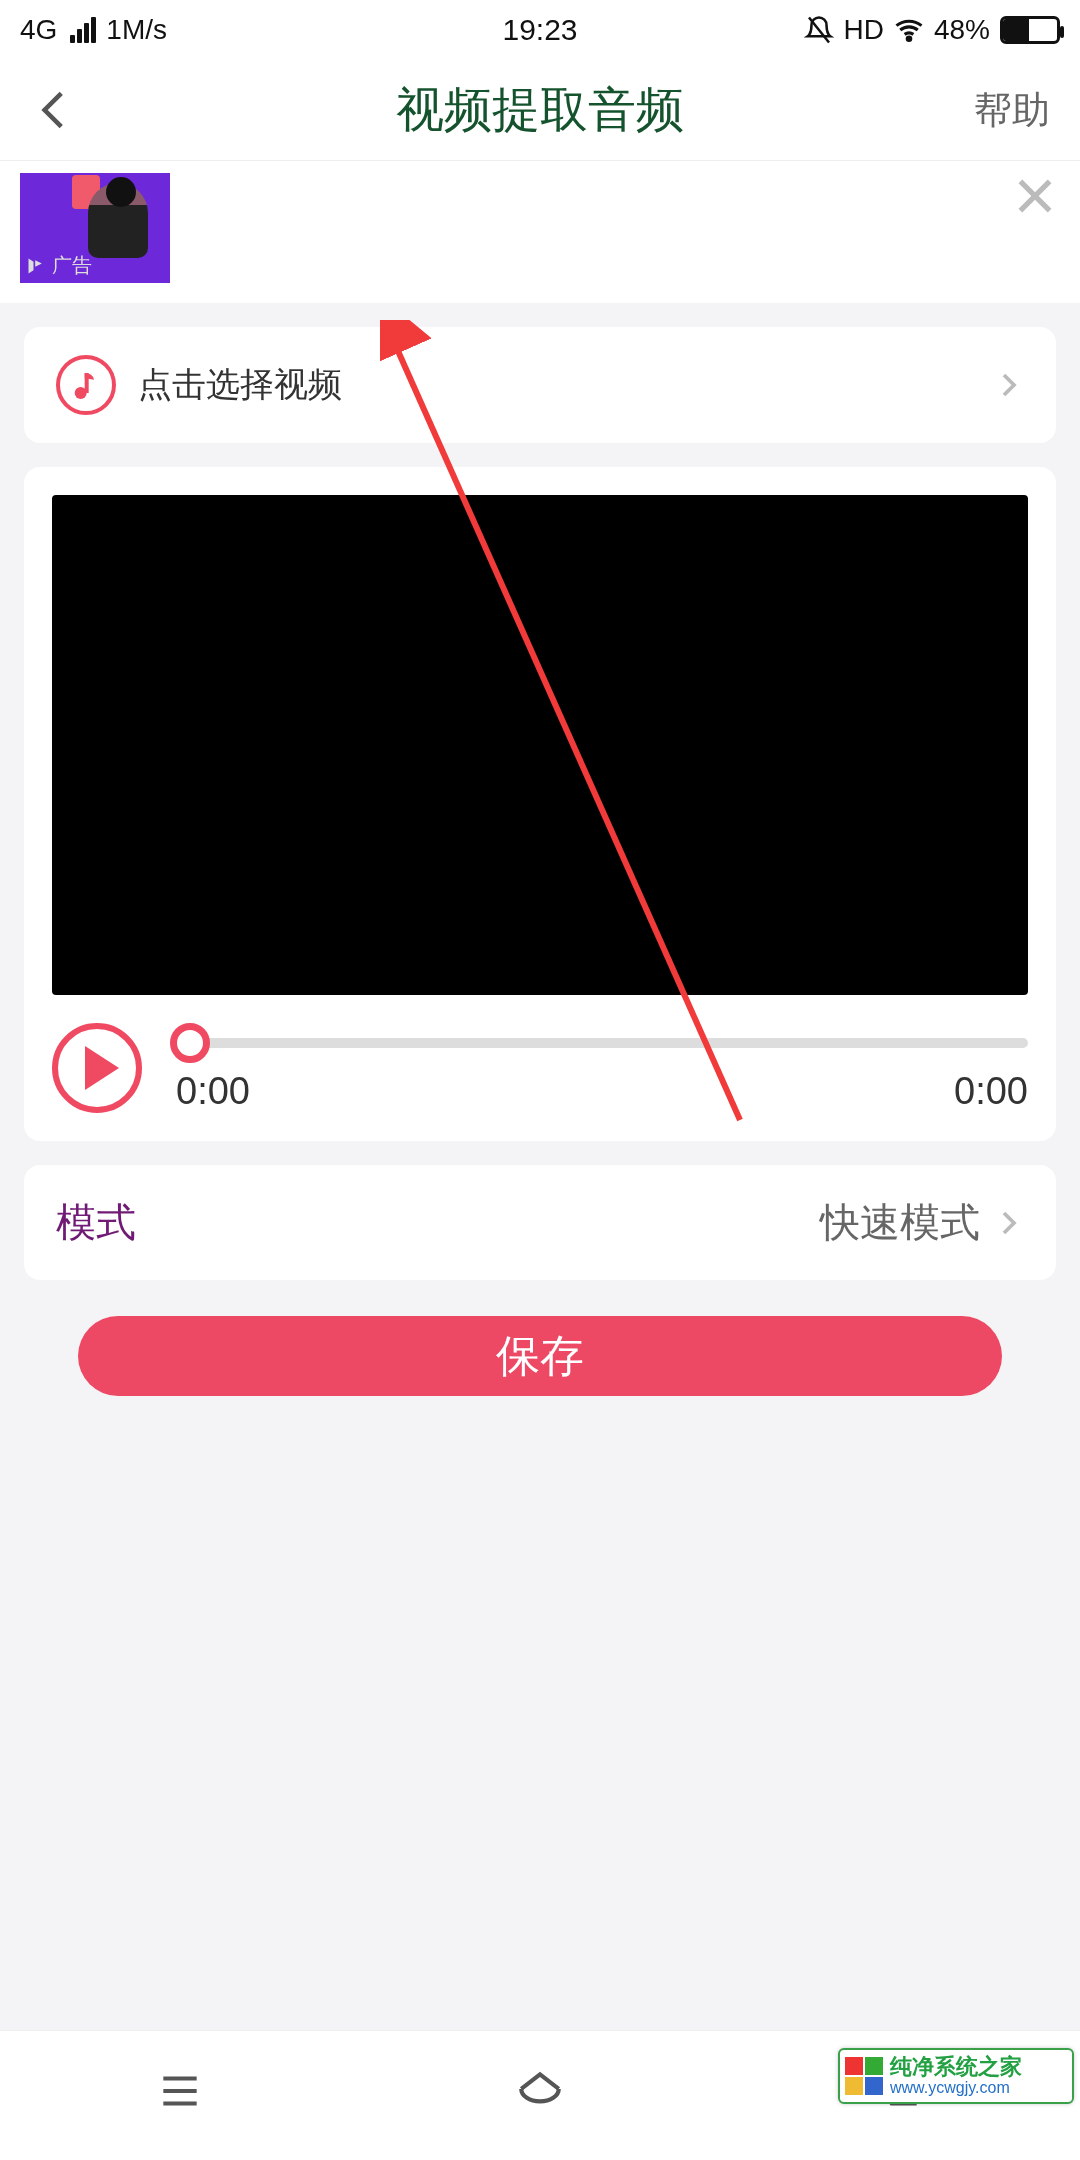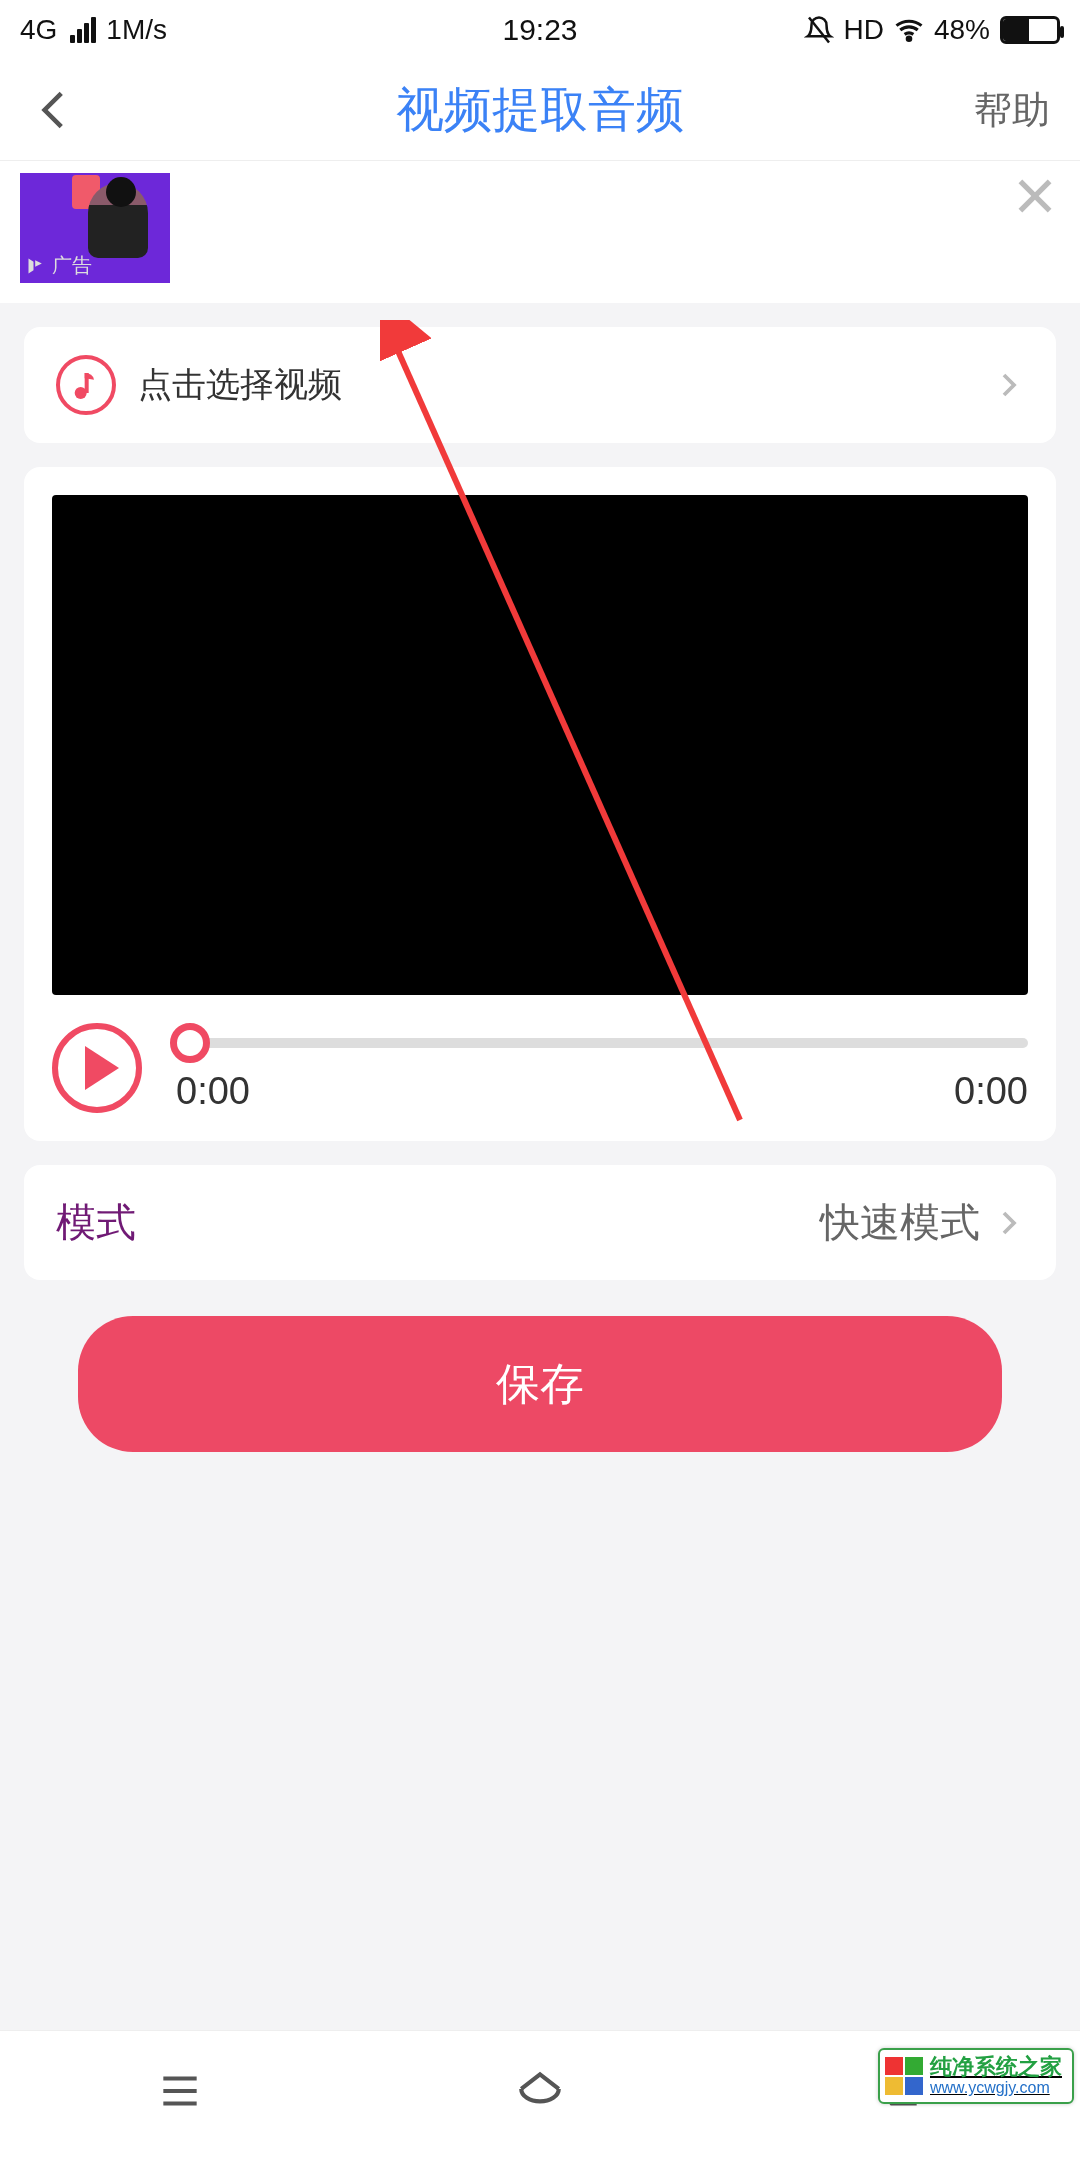--- a/index.html
+++ b/index.html
@@ -37,21 +37,21 @@
       position: relative; display:flex; align-items:center;
     }
     .battery::after { content:""; position:absolute; right:-7px; top:7px; width:4px; height:12px; background:#111; border-radius:2px;}
     .battery-fill { height: 100%; background:#111; border-radius:3px 0 0 3px;}
     
     .top-nav {
       height: 100px; background:#fff; display:flex; align-items:center; justify-content:space-between;
       padding: 0 30px;
     }
     .back-icon { width:50px; height:50px; }
-    .top-title { font-size: 48px; color:#3b82f6; font-weight:400; position:absolute; left:50%; transform:translateX(-50%);}
+    .top-title { font-size: 48px; color:#14532d; font-weight:400; position:absolute; left:50%; transform:translateX(-50%);}
     .help { font-size: 38px; color:#666; }
     
     .ad-banner {
       background:#fff; display:flex; align-items:center; padding:12px 20px 20px 20px; position:relative;
       border-top:1px solid #eee;
     }
     .ad-thumb {
       width:150px; height:110px; background:#6d28d9; position:relative; overflow:hidden;
       display:flex; align-items:flex-end;
     }
@@ -96,41 +96,40 @@
     .time-row{display:flex;justify-content:space-between;margin-top:22px;font-size:38px;color:#333;}
     
     .settings-card{padding:0 32px;}
     .setting-row{display:flex;align-items:center;justify-content:space-between;height:115px;}
     .setting-row + .setting-row{border-top:1px solid #f0f0f0;}
     .setting-label{font-size:40px;color:#701a75;}
     .setting-value-wrap{display:flex;align-items:center;gap:14px;}
     .setting-value{font-size:40px;color:#666;}
     
     .save-btn{
-      margin:36px 78px 0 78px;height:136px;background:#ed4965;color:#fff;border-radius:55px;
+      margin:36px 78px 0 78px;height:80px;background:#ed4965;color:#fff;border-radius:55px;
       display:flex;align-items:center;justify-content:center;font-size:44px;
     }
     
     .nav-bar{
       position:absolute;bottom:0;left:0;right:0;height:130px;background:#fff;
       display:flex;align-items:center;justify-content:space-around;padding-bottom:10px;
       border-top:1px solid #eee;
     }
     .nav-btn{width:70px;height:50px;}
     
     .annotation-arrow{
       position:absolute;left:380px;top:320px;width:370px;height:810px;pointer-events:none;z-index:100;
     }
     
     .watermark{
-      position:absolute;right:6px;bottom:56px;width:196px;height:56px;
+      position:absolute;right:6px;bottom:56px;width:236px;height:56px;
       background:#fff;border:2px solid #3aa04a;border-radius:6px;
       display:flex;align-items:center;padding:4px;font-size:22px;gap:6px;
       box-shadow:0 0 4px rgba(0,0,0,.2);
-      text-decoration:underline;
     }
     .wm-icon{width:40px;height:40px;display:flex;flex-wrap:wrap;}
     .wm-icon span{width:18px;height:18px;margin:1px;}
     .wm-text{display:flex;flex-direction:column;line-height:1.1;}
     .wm-t1{font-size:22px;color:#22a042;font-weight:bold;}
     .wm-t2{font-size:16px;color:#2370c8;}
   </style>
 </head>
 <body>
 

